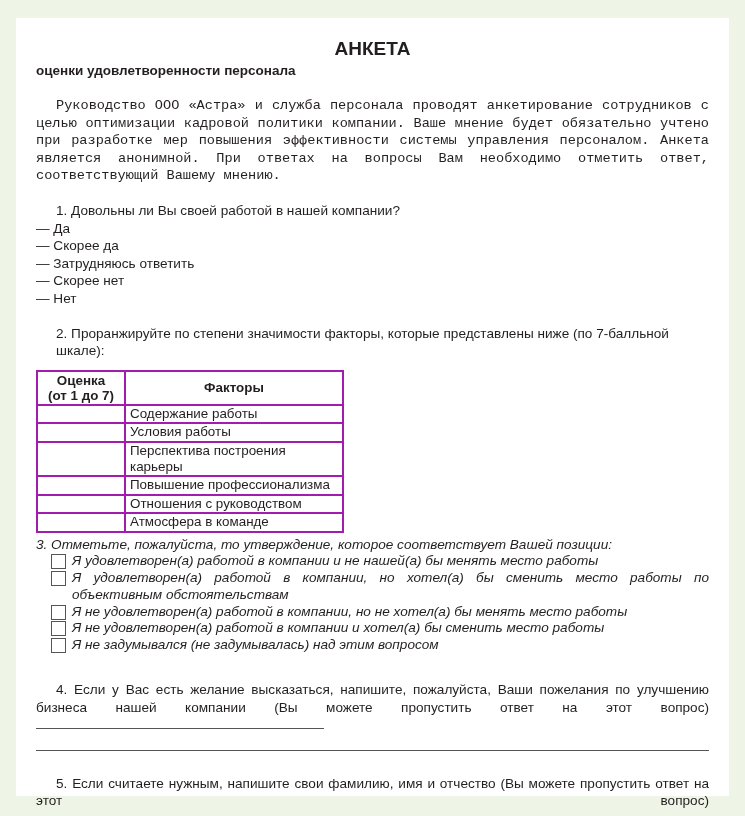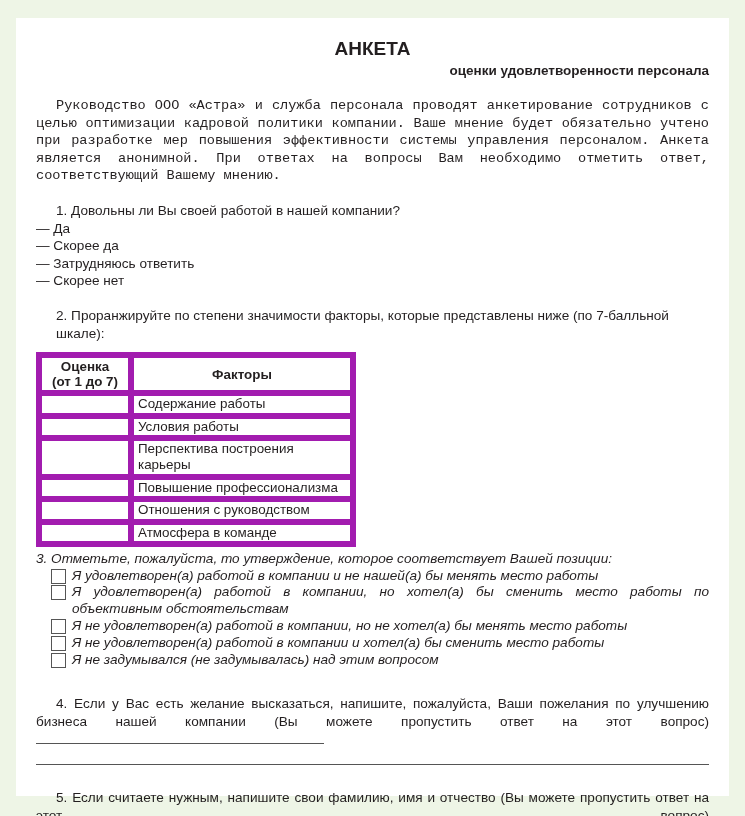--- a/index.html
+++ b/index.html
@@ -24,21 +24,21 @@
       line-height: 17.6px;
     }
     .title {
       text-align: center;
       font-weight: bold;
       font-size: 19px;
       line-height: 22px;
       margin-top: 0;
     }
     .subtitle {
-      text-align: right;
+      text-align: left;
       font-weight: bold;
       font-size: 13.5px;
       line-height: 18px;
       margin-top: 2px;
     }
     .intro {
       margin-top: 17px;
       text-indent: 20px;
       text-align: justify;
       font-family: Liberation Mono, monospace;
@@ -46,21 +46,21 @@
     .q { margin-top: 17px; }
     .q1 .question { padding-left: 20px; }
     .opts .opt { line-height: 17.6px; }
     .q2 .question { padding-left: 20px; }
     table.factors {
       border-collapse: collapse;
       margin-top: 10px;
       font-size: 13.4px;
     }
     table.factors th, table.factors td {
-      border: 6px solid #a21caf;
+      border: 2px solid #a21caf;
       padding: 0 4px;
       line-height: 16.4px;
     }
     table.factors th {
       font-weight: bold;
       text-align: center;
       padding: 1px 4px;
       line-height: 15px;
     }
     table.factors th.score { width: 78px; }
@@ -108,20 +108,21 @@
 
     <div class="intro">Руководство ООО «Астра» и служба персонала проводят анкетирование сотрудников с целью оптимизации кадровой политики компании. Ваше мнение будет обязательно учтено при разработке мер повышения эффективности системы управления персоналом. Анкета является анонимной. При ответах на вопросы Вам необходимо отметить ответ, соответствующий Вашему мнению.</div>
 
     <div class="q q1">
       <div class="question">1. Довольны ли Вы своей работой в нашей компании?</div>
       <div class="opts">
         <div class="opt">— Да</div>
         <div class="opt">— Скорее да</div>
         <div class="opt">— Затрудняюсь ответить</div>
         <div class="opt">— Скорее нет</div>
+        <div class="opt">— Нет</div>
       </div>
     </div>
 
     <div class="q q2">
       <div class="question">2. Проранжируйте по степени значимости факторы, которые представлены ниже (по 7-балльной шкале):</div>
       <table class="factors">
         <thead>
           <tr>
             <th class="score">
               <div>Оценка</div>

